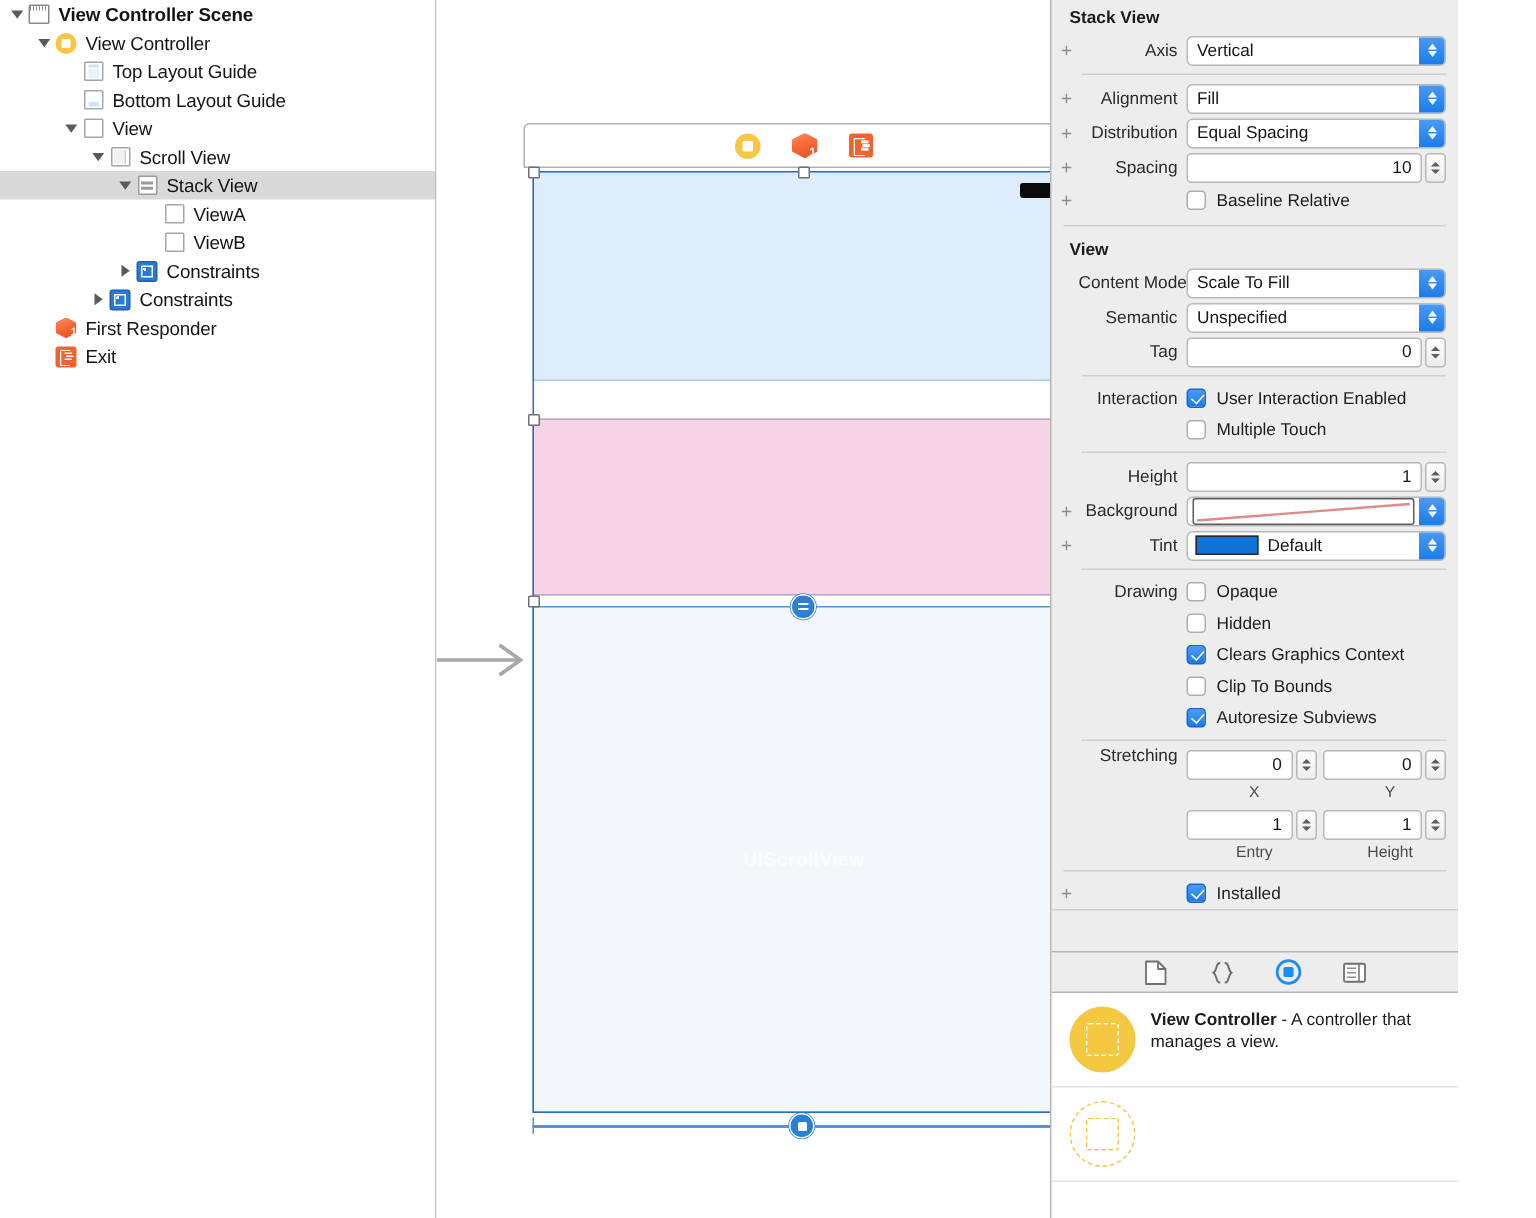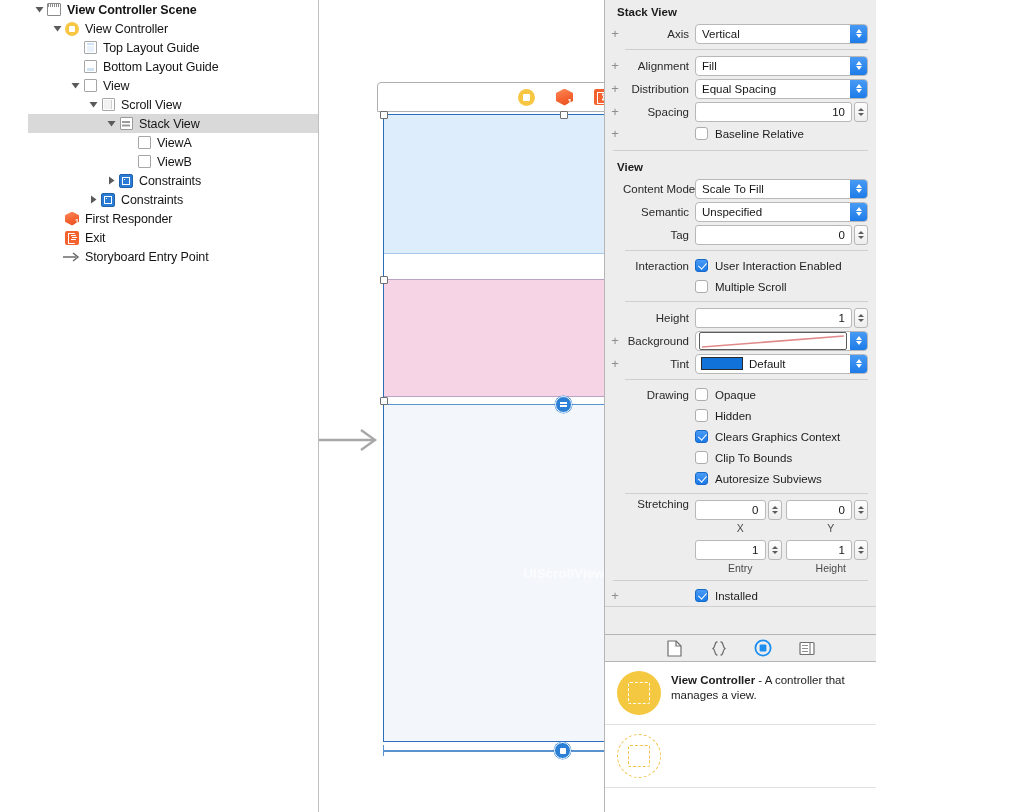--- a/index.html
+++ b/index.html
@@ -6,21 +6,21 @@
   * { box-sizing: border-box; margin: 0; padding: 0; }
   html, body {
     width: 1024px; height: 812px;
     overflow: hidden;
     font-family: "Liberation Sans", sans-serif;
     font-size: 12px;
     color: #1a1a1a;
     background: #ffffff;
     -webkit-font-smoothing: antialiased;
   }
-  #app { position: relative; width: 848px; height: 812px; display: flex; margin-left: 28px; }
+  #app { position: relative; width: 972px; height: 812px; display: flex; }
 
   
   #outline {
     width: 291px; height: 812px;
     background: #ffffff;
     border-right: 1px solid #bfbfbf;
     position: relative;
     overflow: hidden;
     flex: 0 0 291px;
   }
@@ -490,31 +490,20 @@
           </div>
           <div class="tlabel">First Responder</div>
         </div>
         <div class="row">
           <div style="width: 23px; flex: 0 0 23px;"></div>
           <div class="disc empty"></div>
           <div class="ticon">
             <span class="ic-exit"></span>
           </div>
           <div class="tlabel">Exit</div>
-        </div>
-        <div class="row">
-          <div style="width: 23px; flex: 0 0 23px;"></div>
-          <div class="disc empty"></div>
-          <div class="ticon">
-            <svg class="ic-arrow" viewBox="0 0 18 14">
-              <line x1="0" y1="7" x2="13" y2="7" stroke="#6a6a6a" stroke-width="1.5"></line>
-              <polyline points="10,3 15,7 10,11" fill="none" stroke="#6a6a6a" stroke-width="1.5"></polyline>
-            </svg>
-          </div>
-          <div class="tlabel">Storyboard Entry Point</div>
         </div>
       </div>
   </div>
 
   <div id="canvas">
 
     <svg id="entry-arrow" viewBox="0 0 62 24">
       <line x1="0" y1="12" x2="54" y2="12" stroke="#a8a8a8" stroke-width="2.4"></line>
       <polyline points="42,2 56,12 42,22" fill="none" stroke="#a8a8a8" stroke-width="2.4"></polyline>
     </svg>
@@ -674,21 +663,21 @@
       <div class="plus hide">+</div>
       <div class="ilabel">Interaction</div>
       <div class="cb on"></div>
       <div class="cbtext">User Interaction Enabled</div>
     </div>
 
     <div class="cbrow">
       <div class="plus hide">+</div>
       <div class="ilabel"></div>
       <div class="cb"></div>
-      <div class="cbtext">Multiple Scroll</div>
+      <div class="cbtext">Multiple Touch</div>
     </div>
 
     <div class="hr"></div>
 
     <div class="irow">
       <div class="plus hide">+</div>
       <div class="ilabel">Height</div>
       <div class="numfield">1</div>
       <div class="numstep">
           <i class="arrw gup"></i>

